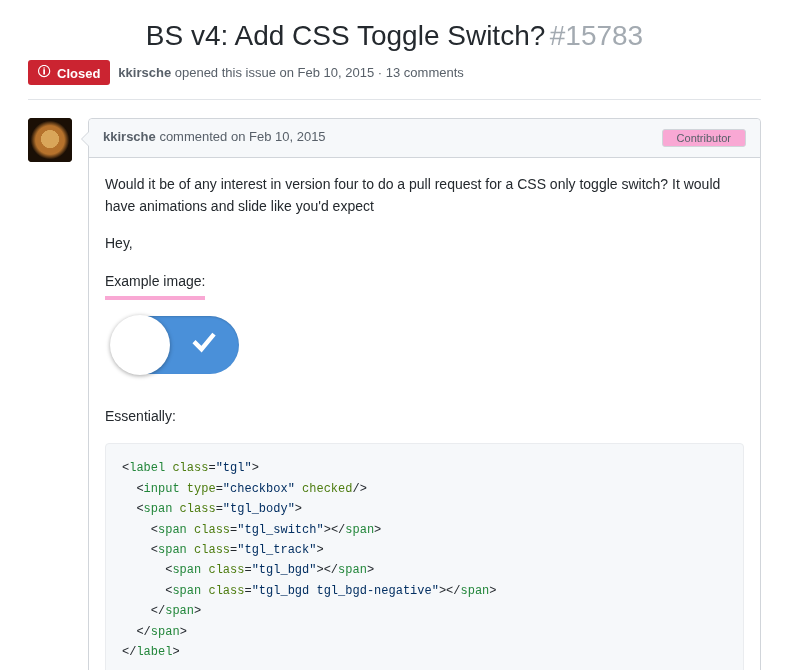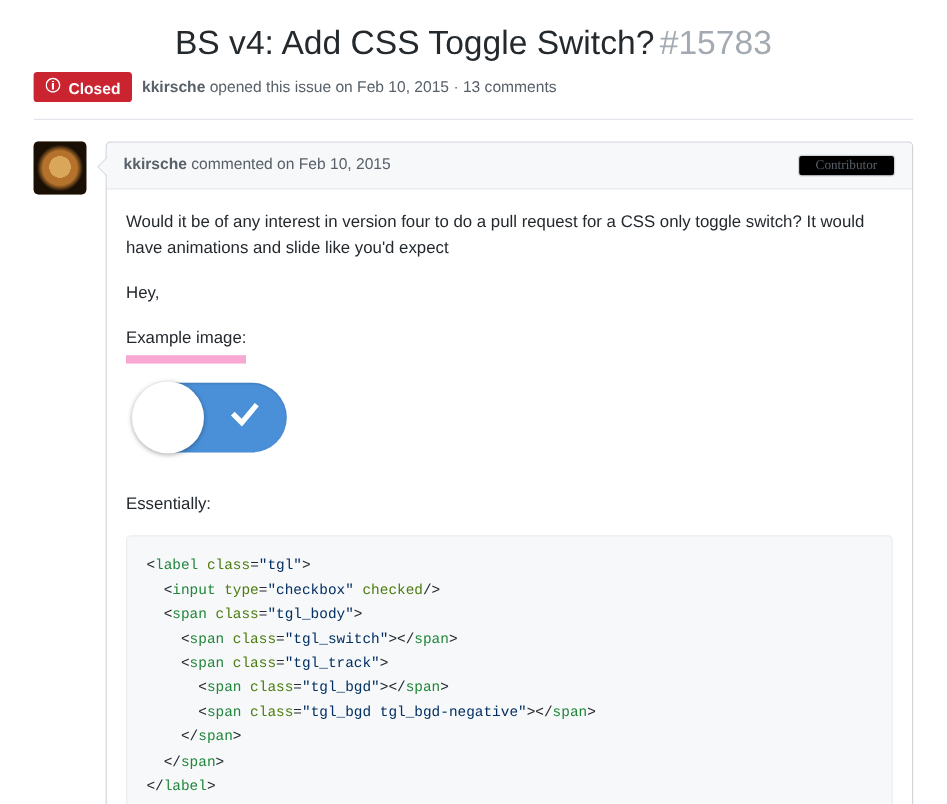--- a/index.html
+++ b/index.html
@@ -98,34 +98,33 @@
       font-size: 13px;
       color: #586069;
     }
     .comment-header .author { font-weight: 600; color: #586069; }
     .role-badge {
       border: 1px solid #d1d5da;
       border-radius: 3px;
       padding: 2px 14px;
       font-size: 11px;
       color: #586069;
-      background: #000000;
-      font-family: Liberation Serif, serif;
+      background: #f9a8d4;
     }
     .comment-body {
       padding: 16px 16px 22px;
       font-size: 14px;
       color: #24292e;
       line-height: 1.55;
     }
     .comment-body p { margin-bottom: 16px; }
     .example-caption {
       display: inline-block;
       padding-bottom: 3px;
-      border-bottom: 7px solid #f9a8d4;
+      border-bottom: 4px solid #f9a8d4;
       margin-bottom: 12px;
       font-size: 14px;
     }
     .toggle-demo {
       width: 128px; height: 58px;
       border-radius: 29px;
       background: #4a90d9;
       position: relative;
       margin: 4px 0 32px 6px;
       box-shadow: inset 0 1px 2px rgba(0,0,0,.15);

